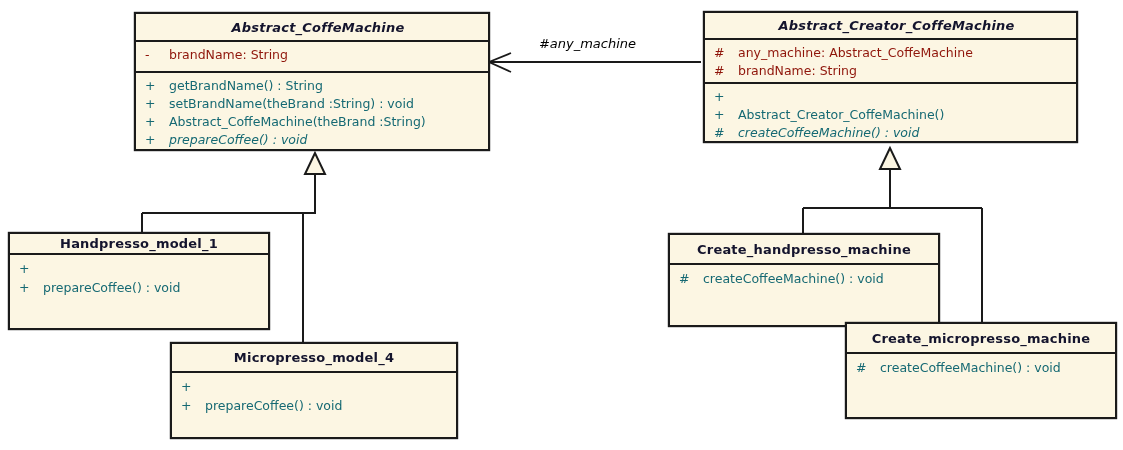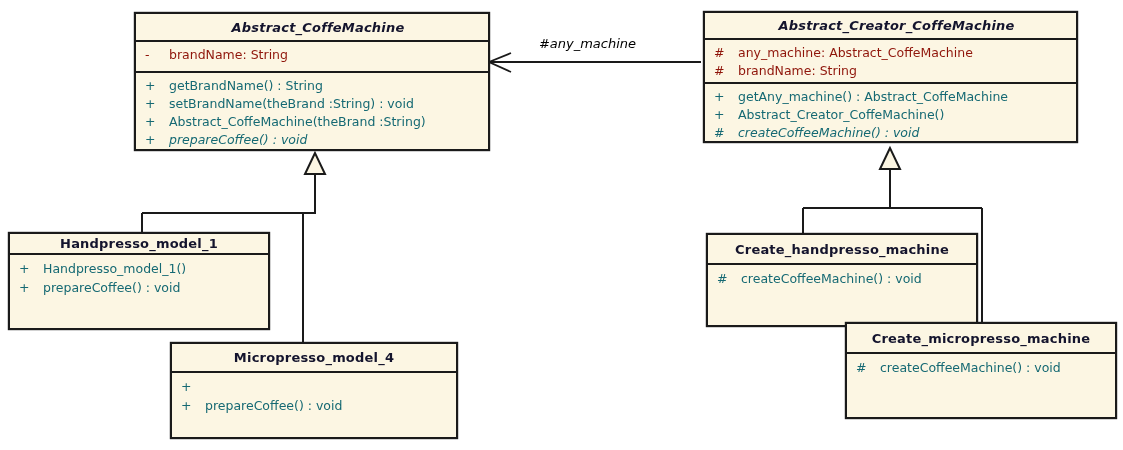--- a/index.html
+++ b/index.html
@@ -113,39 +113,37 @@
         <span class="attr-c">any_machine: Abstract_CoffeMachine</span>
       </div>
       <div class="member">
         <span class="vis attr-c">#</span>
         <span class="attr-c">brandName: String</span>
       </div>
     </div>
     <div class="compartment">
       <div class="member">
         <span class="vis meth-c">+</span>
-        <span class="meth-c">getAny_machine() : Abstract_CoffeMachine</span>
       </div>
       <div class="member">
         <span class="vis meth-c">+</span>
         <span class="meth-c">Abstract_Creator_CoffeMachine()</span>
       </div>
       <div class="member">
         <span class="vis meth-c">#</span>
         <span class="meth-c it">createCoffeeMachine() : void</span>
       </div>
     </div>
   </div>
 
   <div class="uml-class sub" style="left:8px;top:232px;width:262px;height:98px">
     <div class="uml-title" style="height:21px">Handpresso_model_1</div>
     <div class="compartment">
       <div class="member">
         <span class="vis meth-c">+</span>
-        <span class="meth-c">Handpresso_model_1()</span>
       </div>
       <div class="member">
         <span class="vis meth-c">+</span>
         <span class="meth-c">prepareCoffee() : void</span>
       </div>
     </div>
   </div>
 
   <div class="uml-class sub" style="left:170px;top:342px;width:288px;height:97px">
     <div class="uml-title" style="height:29px">Micropresso_model_4</div>
@@ -153,21 +151,21 @@
       <div class="member">
         <span class="vis meth-c">+</span>
       </div>
       <div class="member">
         <span class="vis meth-c">+</span>
         <span class="meth-c">prepareCoffee() : void</span>
       </div>
     </div>
   </div>
 
-  <div class="uml-class sub" style="left:706px;top:233px;width:272px;height:94px">
+  <div class="uml-class sub" style="left:668px;top:233px;width:272px;height:94px">
     <div class="uml-title" style="height:30px">Create_handpresso_machine</div>
     <div class="compartment">
       <div class="member">
         <span class="vis meth-c">#</span>
         <span class="meth-c">createCoffeeMachine() : void</span>
       </div>
     </div>
   </div>
 
   <div class="uml-class sub" style="left:845px;top:322px;width:272px;height:97px">

